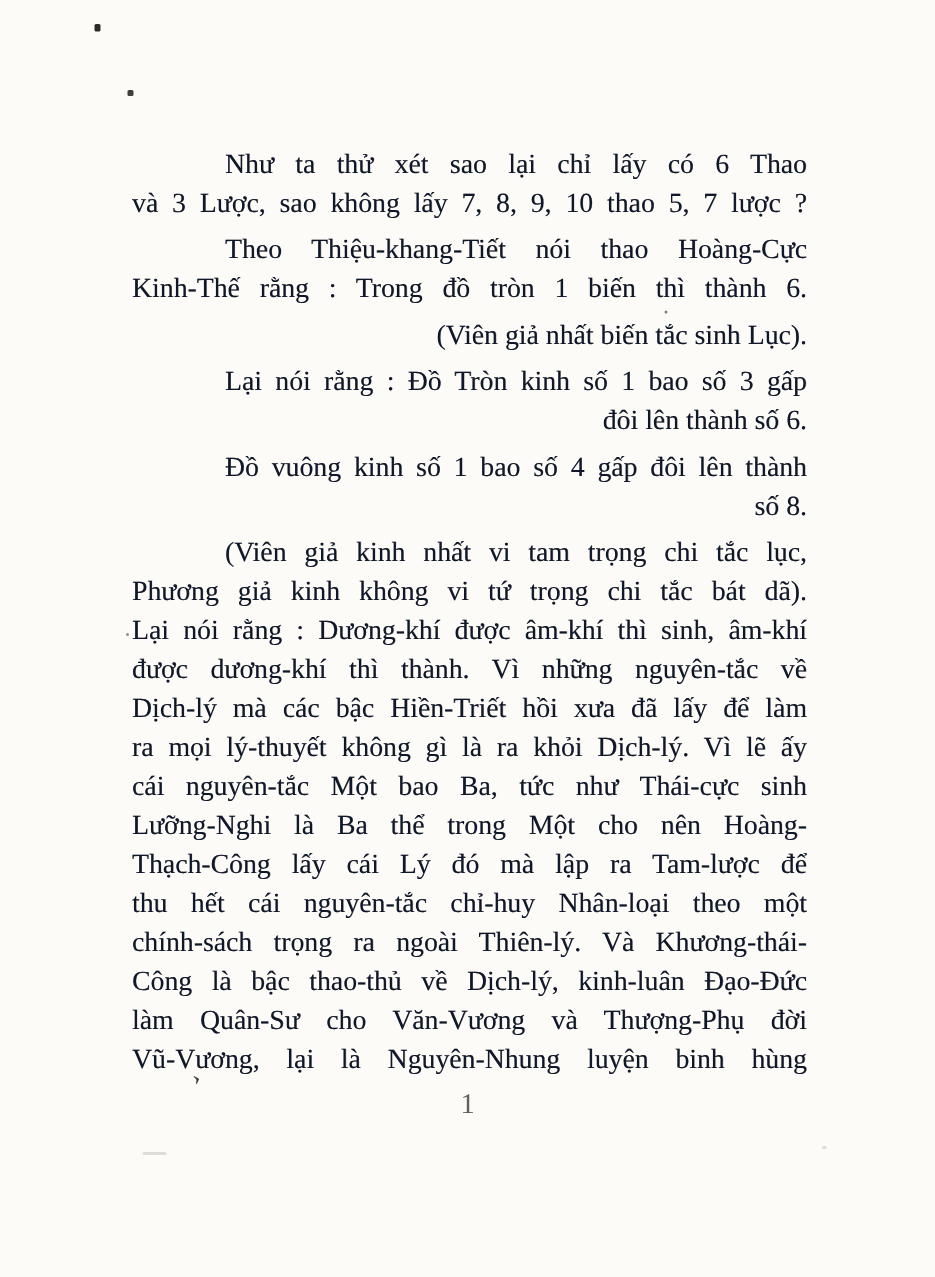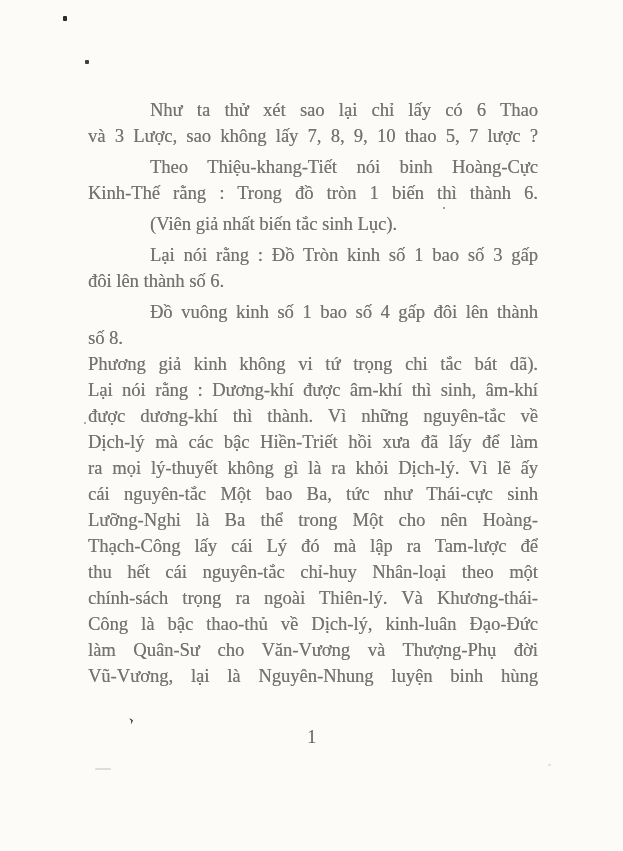--- a/index.html
+++ b/index.html
@@ -14,28 +14,28 @@
   .page {
     position: absolute; inset: 0;
     background: #fcfbf8;
   }
   .text-block {
     position: absolute;
     left: 88px; top: 97px;
     width: 450px;
     font-family: "Liberation Serif", "DejaVu Serif", serif;
     font-size: 18.5px;
-    color: #737373;
+    color: #0f172a;
     text-shadow: 0.2px 0.2px 0 rgba(38,33,28,0.45);
   }
   .line {
     height: 26px;
     line-height: 26px;
     overflow: hidden;
-    text-align: left;
+    text-align: right;
   }
   .line.justify { text-align: justify; }
   .line.justify::after {
     content: "";
     display: inline-block;
     width: 100%;
     height: 0;
   }
   .line.indent { padding-left: 62px; }
   .line.para-gap { margin-top: 5px; }
@@ -83,27 +83,28 @@
   <div class="speck s1"></div>
   <div class="speck s2"></div>
   <div class="speck s3"></div>
   <div class="speck s4"></div>
   <div class="smudge m1"></div>
   <div class="smudge m2"></div>
 
   <div class="text-block">
       <div class="line indent justify">Như ta thử xét sao lại chỉ lấy có 6 Thao</div>
       <div class="line justify">và 3 Lược, sao không lấy 7, 8, 9, 10 thao 5, 7 lược ?</div>
-      <div class="line indent justify para-gap">Theo Thiệu-khang-Tiết nói binh Hoàng-Cực</div>
+      <div class="line indent justify para-gap">Theo Thiệu-khang-Tiết nói thao Hoàng-Cực</div>
       <div class="line justify">Kinh-Thế rằng : Trong đồ tròn 1 biến thì thành 6.</div>
       <div class="line indent para-gap">(Viên giả nhất biến tắc sinh Lục).</div>
       <div class="line indent justify para-gap">Lại nói rằng : Đồ Tròn kinh số 1 bao số 3 gấp</div>
       <div class="line">đôi lên thành số 6.</div>
       <div class="line indent justify para-gap">Đồ vuông kinh số 1 bao số 4 gấp đôi lên thành</div>
       <div class="line">số 8.</div>
+      <div class="line indent justify para-gap">(Viên giả kinh nhất vi tam trọng chi tắc lục,</div>
       <div class="line justify">Phương giả kinh không vi tứ trọng chi tắc bát dã).</div>
       <div class="line justify">Lại nói rằng : Dương-khí được âm-khí thì sinh, âm-khí</div>
       <div class="line justify">được dương-khí thì thành. Vì những nguyên-tắc về</div>
       <div class="line justify">Dịch-lý mà các bậc Hiền-Triết hồi xưa đã lấy để làm</div>
       <div class="line justify">ra mọi lý-thuyết không gì là ra khỏi Dịch-lý. Vì lẽ ấy</div>
       <div class="line justify">cái nguyên-tắc Một bao Ba, tức như Thái-cực sinh</div>
       <div class="line justify">Lưỡng-Nghi là Ba thể trong Một cho nên Hoàng-</div>
       <div class="line justify">Thạch-Công lấy cái Lý đó mà lập ra Tam-lược để</div>
       <div class="line justify">thu hết cái nguyên-tắc chỉ-huy Nhân-loại theo một</div>
       <div class="line justify">chính-sách trọng ra ngoài Thiên-lý. Và Khương-thái-</div>

